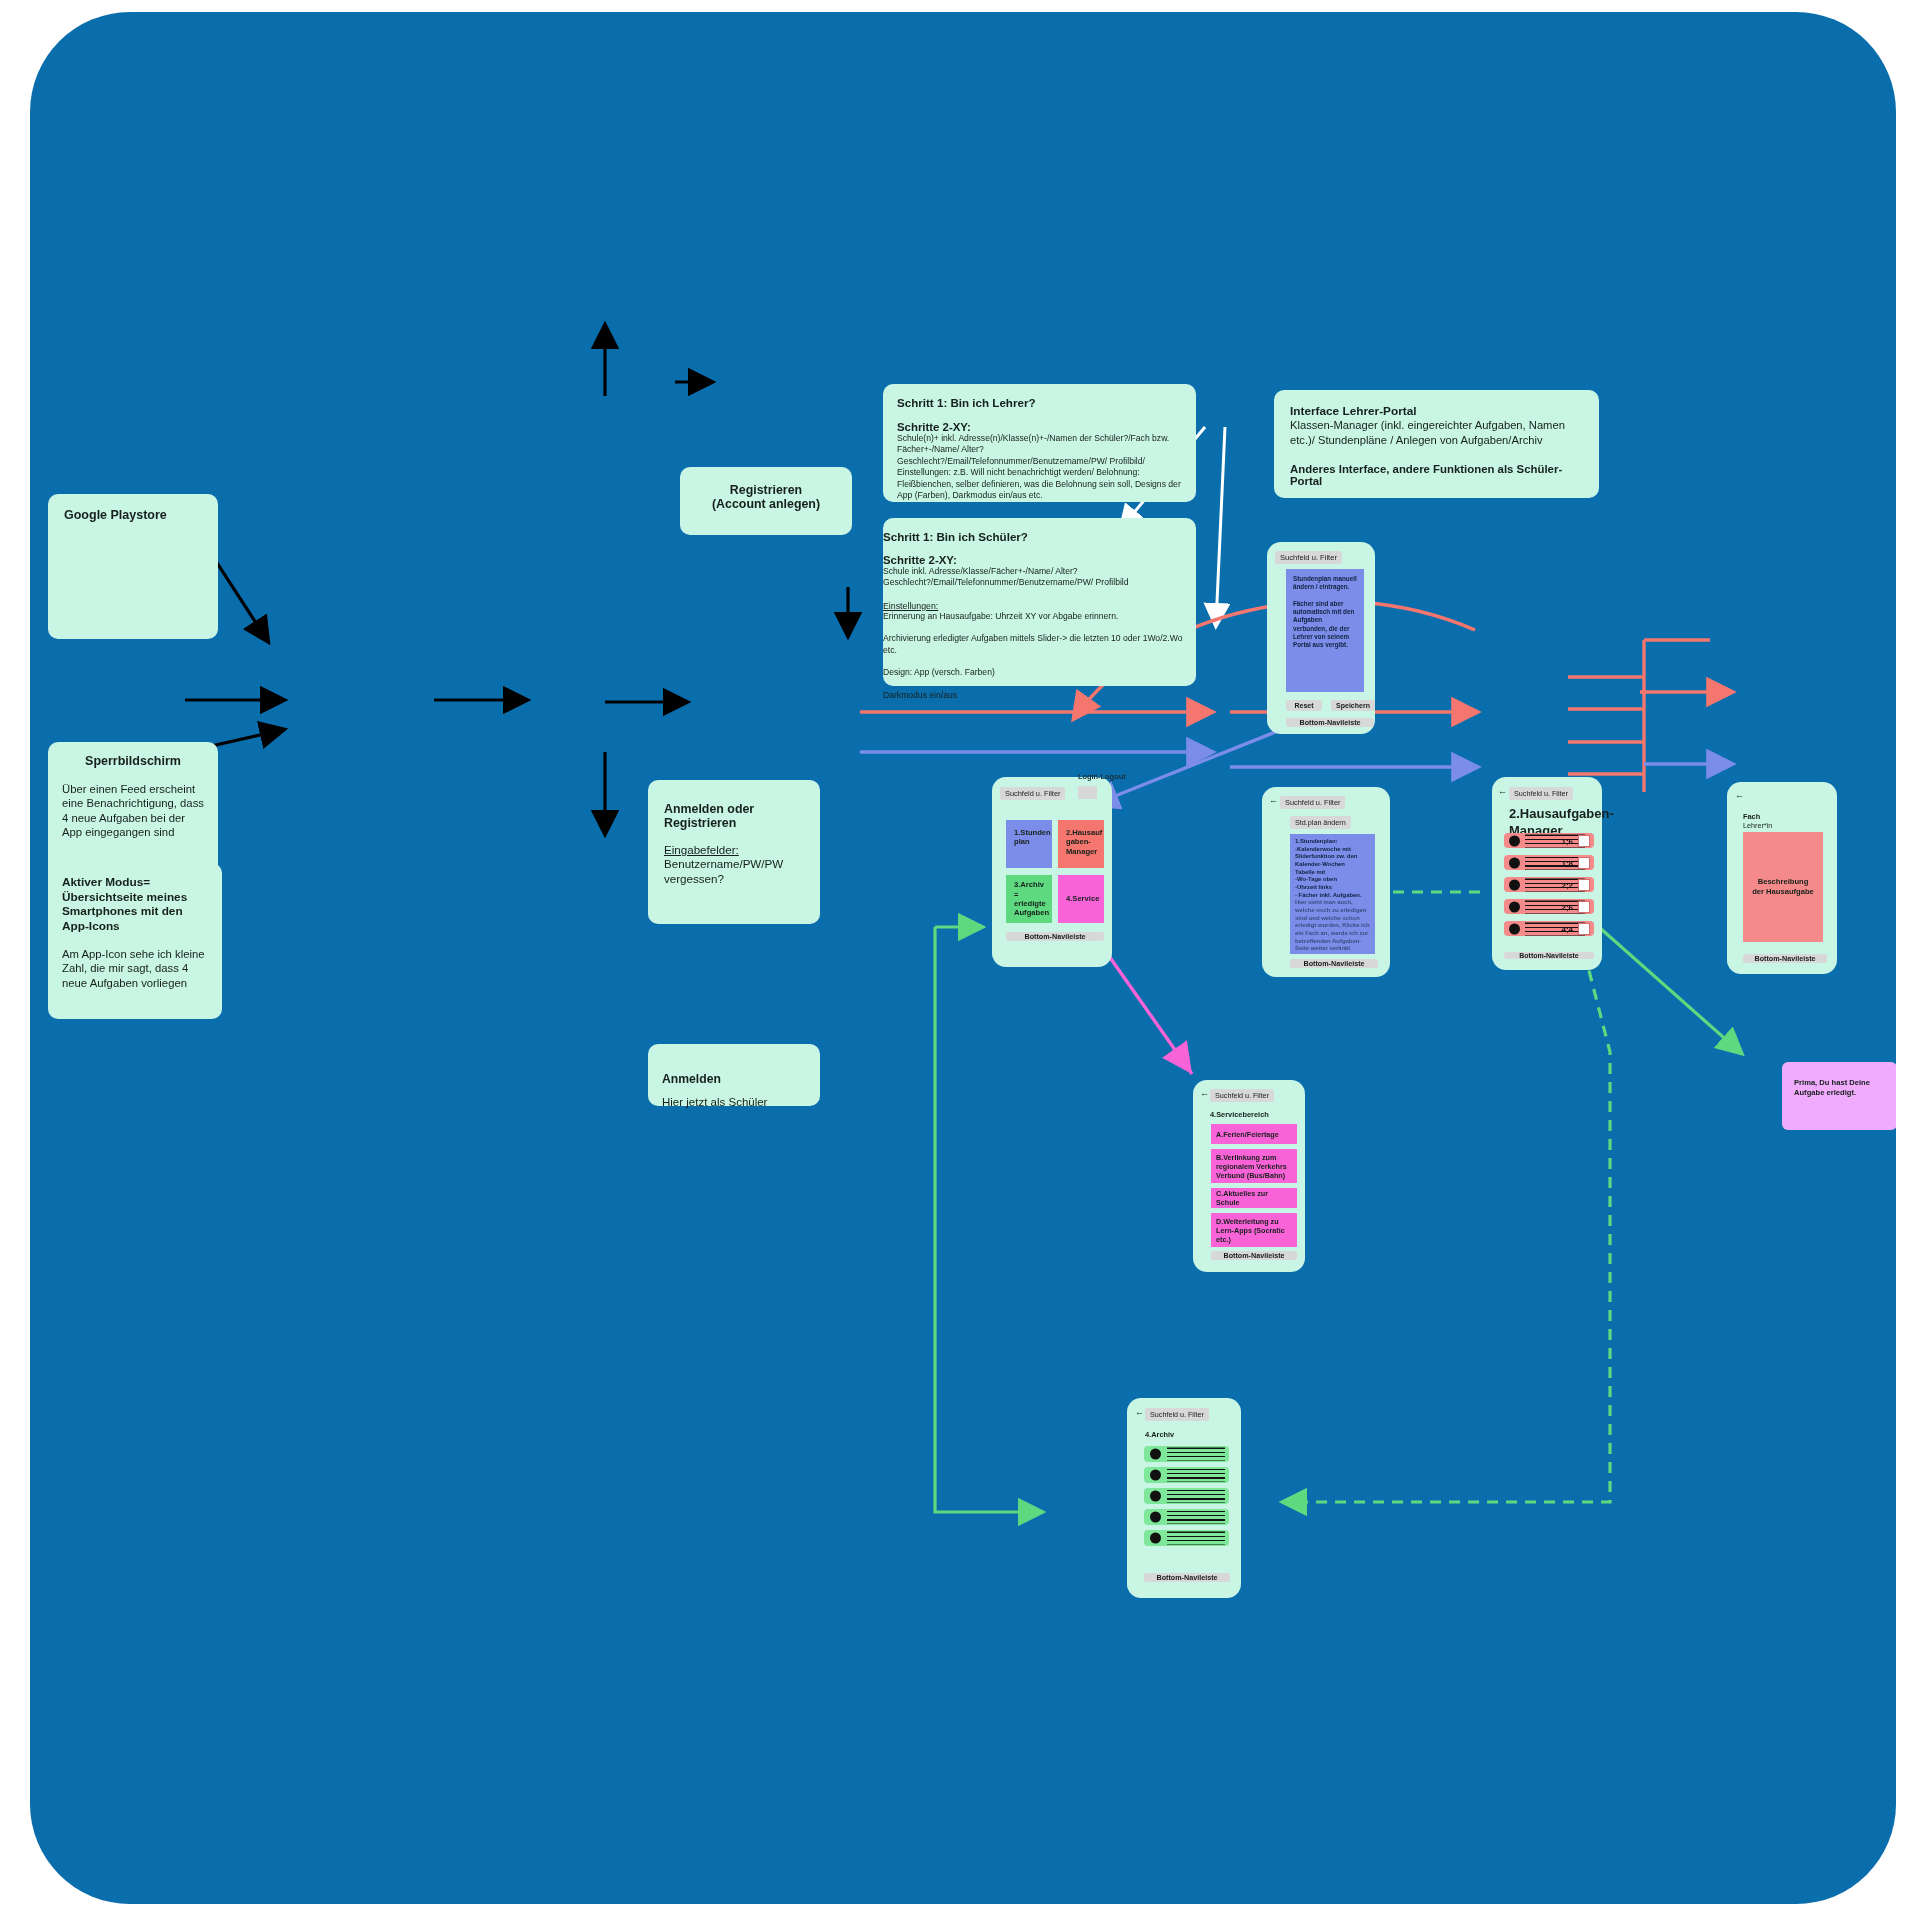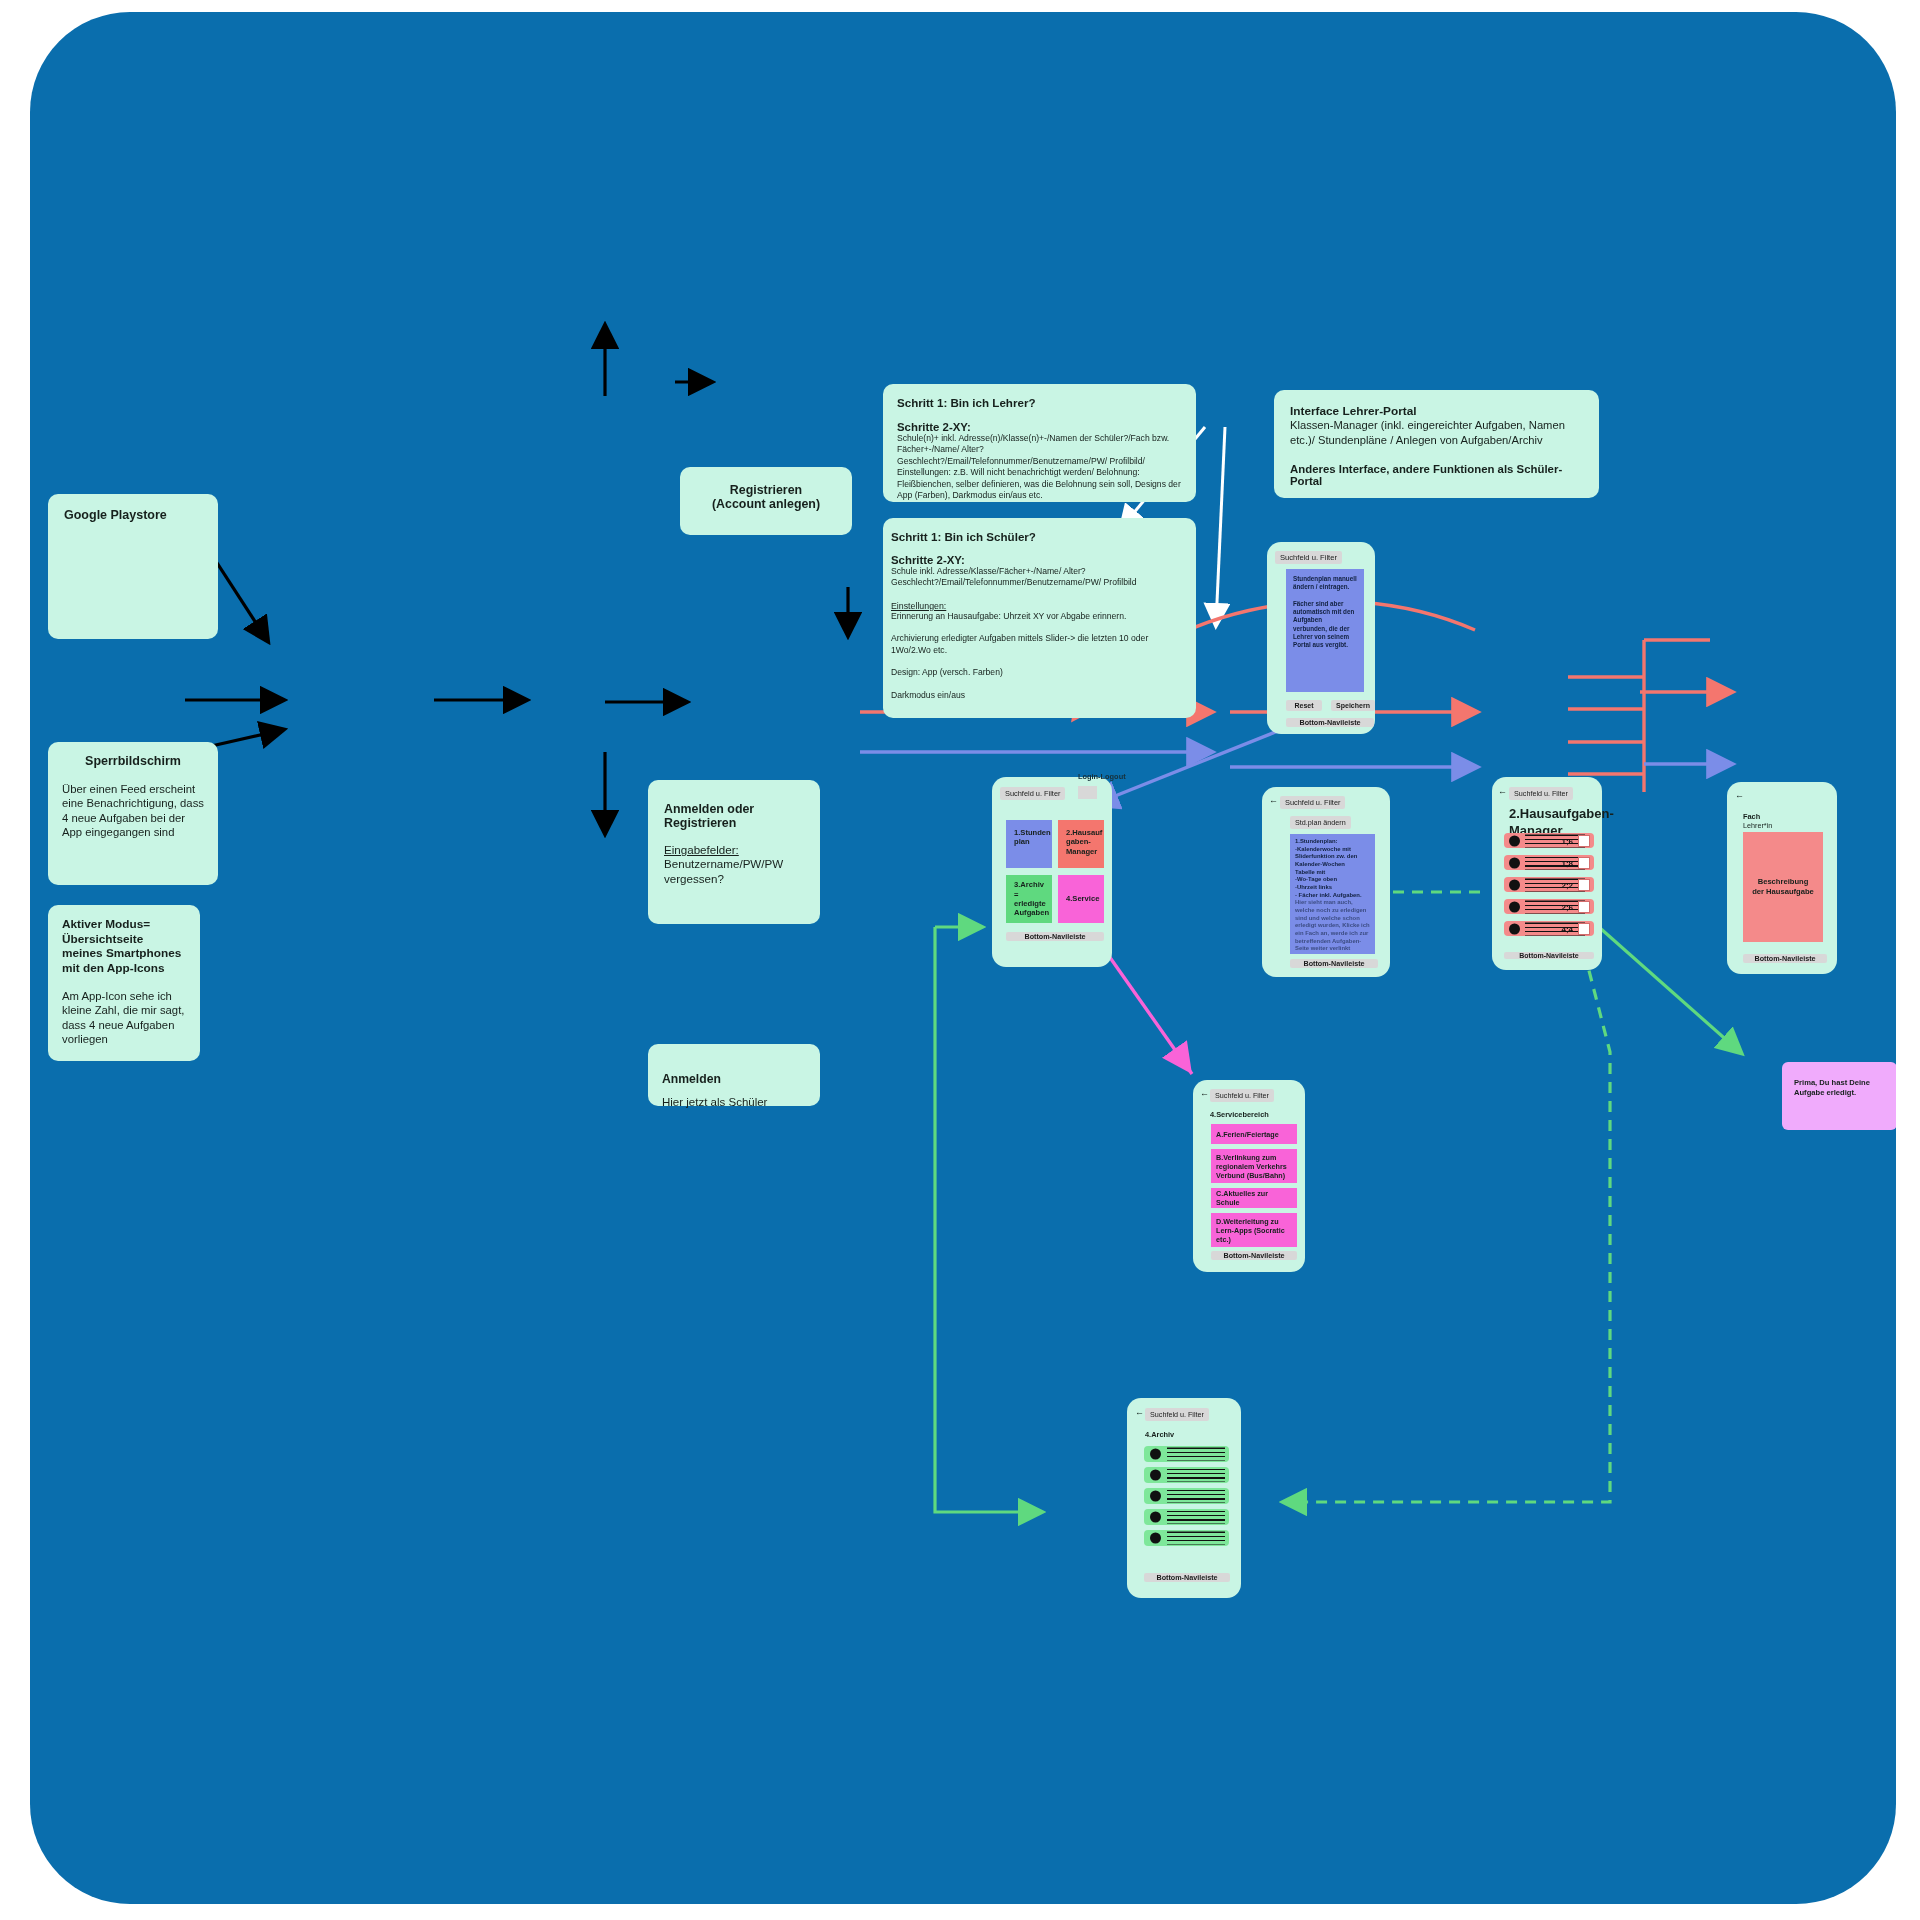--- a/index.html
+++ b/index.html
@@ -114,21 +114,21 @@
 
   <div class="node" style="left:18px;top:482px;width:170px;height:145px;padding:14px 16px;">
     <div class="n-title" style="font-size:12.5px;">Google Playstore</div>
   </div>
 
   <div class="node" style="left:18px;top:730px;width:170px;height:143px;padding:12px 14px;">
     <div class="n-title" style="font-size:12.5px;text-align:center;">Sperrbildschirm</div>
     <div class="n-body" style="font-size:11.3px;line-height:1.28;margin-top:14px;">Über einen Feed erscheint eine Benachrichtigung, dass 4 neue Aufgaben bei der App eingegangen sind</div>
   </div>
 
-  <div class="node" style="left:18px;top:893px;width:152px;height:156px;padding:12px 14px;">
+  <div class="node" style="left:18px;top:851px;width:174px;height:156px;padding:12px 14px;">
     <div class="n-title" style="font-size:11.8px;line-height:1.25;">Aktiver Modus= Übersichtseite meines Smartphones mit den App-Icons</div>
     <div class="n-body" style="font-size:11.3px;line-height:1.28;margin-top:13px;">Am App-Icon sehe ich kleine Zahl, die mir sagt, dass 4 neue Aufgaben vorliegen</div>
   </div>
 
 
   <div class="node" style="left:618px;top:768px;width:172px;height:144px;padding:22px 16px;">
     <div class="n-title" style="font-size:12.4px;">Anmelden oder Registrieren</div>
     <div style="font-size:11.6px;margin-top:13px;text-decoration:underline;">Eingabefelder:</div>
     <div class="n-body" style="font-size:11.6px;line-height:1.3;">Benutzername/PW/PW vergessen?</div>
   </div>
@@ -142,21 +142,21 @@
     <div class="n-title" style="font-size:12.2px;">Anmelden</div>
     <div class="n-body" style="font-size:11.5px;margin-top:10px;">Hier jetzt als Schüler</div>
   </div>
 
   <div class="node" style="left:853px;top:372px;width:313px;height:118px;padding:12px 14px;">
     <div class="n-title" style="font-size:11.6px;">Schritt 1: Bin ich Lehrer?</div>
     <div class="n-title" style="font-size:11.4px;margin-top:12px;">Schritte 2-XY:</div>
     <div class="n-body" style="font-size:8.6px;line-height:1.33;">Schule(n)+ inkl. Adresse(n)/Klasse(n)+-/Namen der Schüler?/Fach bzw. Fächer+-/Name/ Alter?Geschlecht?/Email/Telefonnummer/Benutzername/PW/ Profilbild/ Einstellungen: z.B. Will nicht benachrichtigt werden/ Belohnung: Fleißbienchen, selber definieren, was die Belohnung sein soll, Designs der App (Farben), Darkmodus ein/aus etc.</div>
   </div>
 
-  <div class="node" style="left:853px;top:506px;width:313px;height:200px;padding:12px 8px;">
+  <div class="node" style="left:853px;top:506px;width:313px;height:168px;padding:12px 0;">
     <div class="n-title" style="font-size:11.6px;">Schritt 1: Bin ich Schüler?</div>
     <div class="n-title" style="font-size:11.4px;margin-top:11px;">Schritte 2-XY:</div>
     <div class="n-body" style="font-size:8.6px;line-height:1.33;">Schule inkl. Adresse/Klasse/Fächer+-/Name/ Alter?Geschlecht?/Email/Telefonnummer/Benutzername/PW/ Profilbild</div>
     <div style="font-size:8.8px;margin-top:12px;text-decoration:underline;">Einstellungen:</div>
     <div style="font-size:8.6px;line-height:1.33;">Erinnerung an Hausaufgabe: Uhrzeit XY vor Abgabe erinnern.</div>
     <div style="font-size:8.6px;line-height:1.33;margin-top:11px;">Archivierung erledigter Aufgaben mittels Slider-&gt; die letzten 10 oder 1Wo/2.Wo etc.</div>
     <div style="font-size:8.6px;line-height:1.33;margin-top:11px;">Design: App (versch. Farben)</div>
     <div style="font-size:8.6px;line-height:1.33;margin-top:11px;">Darkmodus ein/aus</div>
   </div>
 

